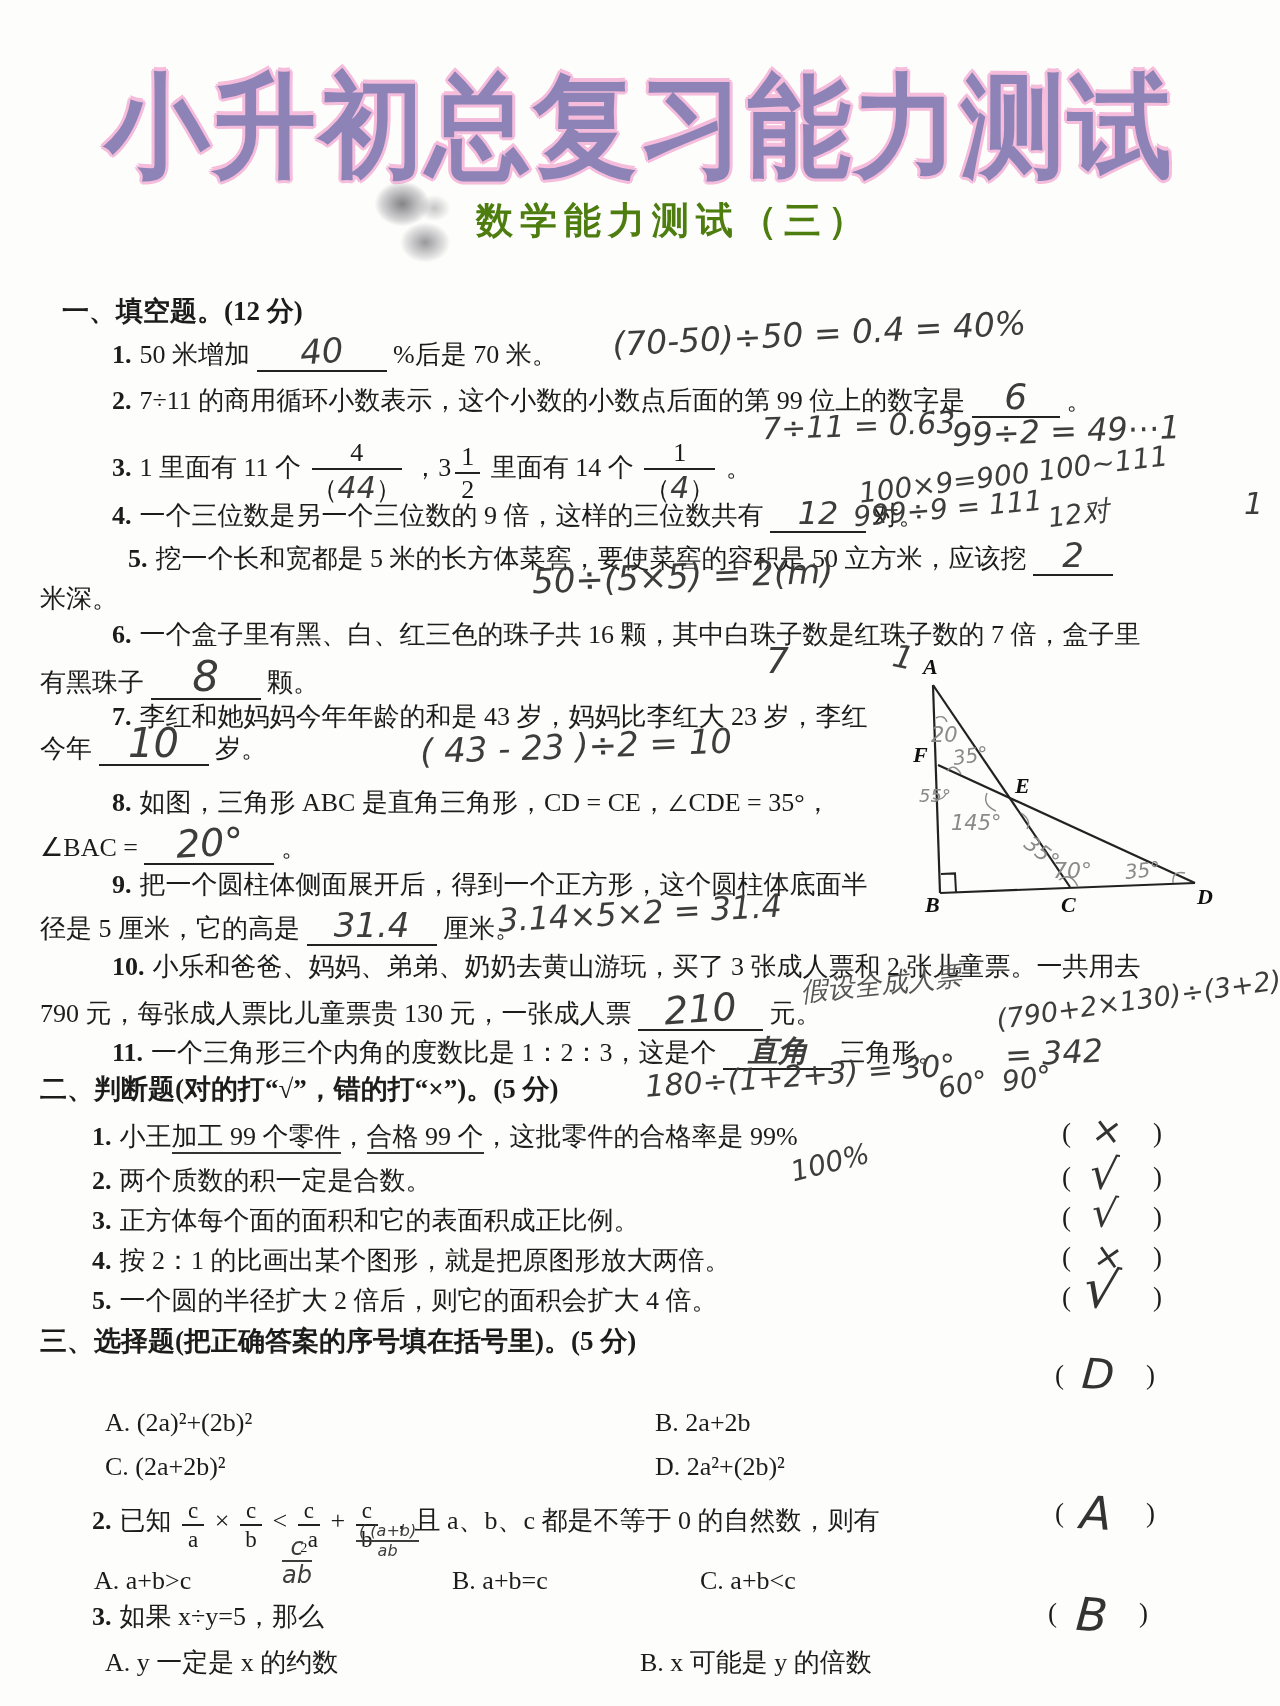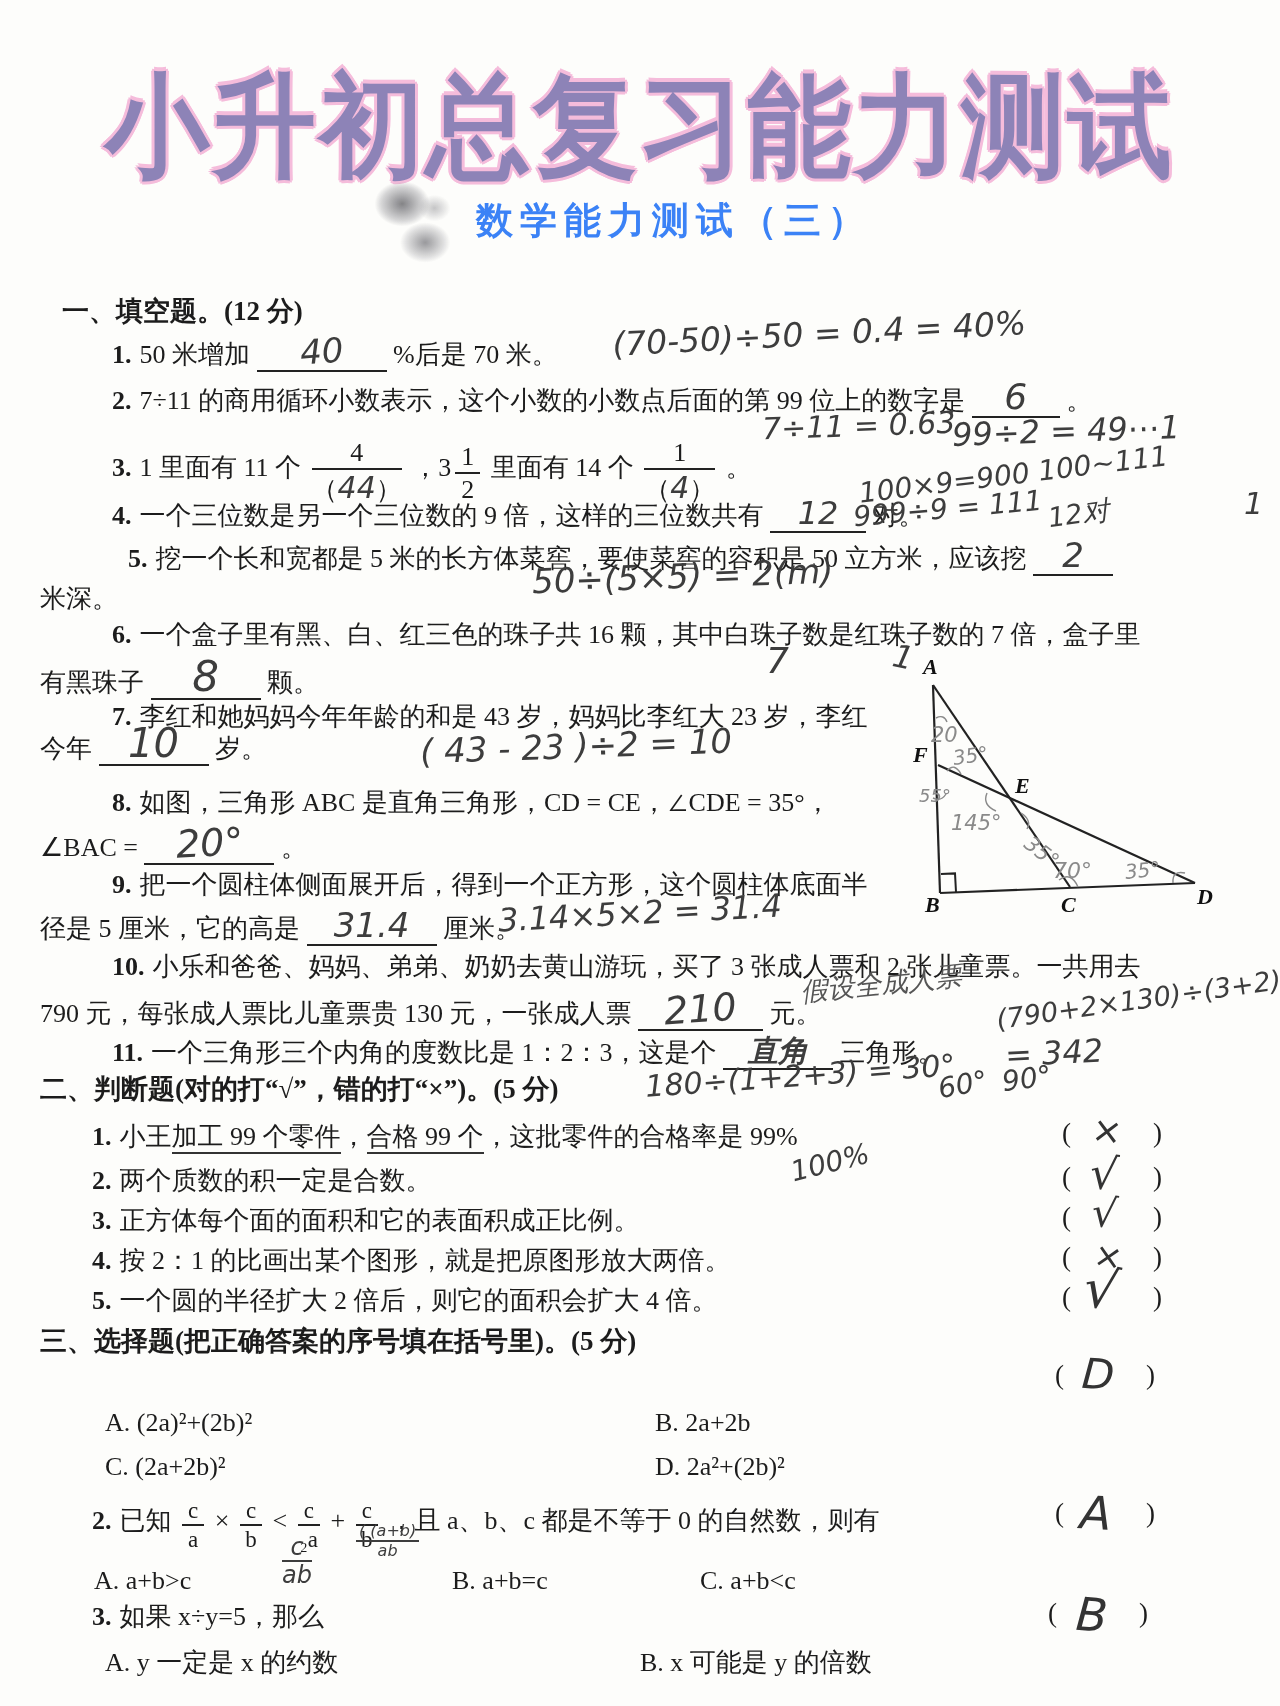--- a/index.html
+++ b/index.html
@@ -15,21 +15,21 @@
          font-family:"Liberation Sans",sans-serif;font-weight:bold;font-size:104px;letter-spacing:3px;
          color:#8d83b7;transform:scaleY(1.08);
          text-shadow:3px 0 #f5bcdb,-3px 0 #f5bcdb,0 3px #f5bcdb,0 -3px #f5bcdb,
                      2px 2px #f5bcdb,-2px -2px #f5bcdb,2px -2px #f5bcdb,-2px 2px #f5bcdb;}
   .subtitle-row{position:absolute;left:370px;top:178px;display:flex;align-items:center;}
   .stamp{width:92px;height:86px;position:relative;margin-right:14px;
          background:radial-gradient(ellipse 40% 35% at 35% 30%,rgba(90,90,95,.75),rgba(150,150,155,.4) 55%,transparent 75%),
                     radial-gradient(ellipse 35% 30% at 60% 75%,rgba(110,110,115,.7),rgba(160,160,165,.35) 55%,transparent 78%),
                     radial-gradient(ellipse 25% 22% at 70% 35%,rgba(140,140,145,.5),transparent 70%);
          filter:blur(.6px);}
-  .subtitle{font-family:"Liberation Sans",sans-serif;font-weight:bold;font-size:37px;letter-spacing:7px;color:#3b82f6;}
+  .subtitle{font-family:"Liberation Sans",sans-serif;font-weight:bold;font-size:37px;letter-spacing:7px;color:#4d7c0f;}
   .fr{display:inline-block;text-align:center;vertical-align:-22px;margin:0 4px;}
   .fr .n{display:block;padding:0 6px;border-bottom:2px solid #222;line-height:1.15;}
   .fr .d{display:block;line-height:1.2;}
   .hwfr{display:inline-block;text-align:center;vertical-align:middle;}
   .hwfr .n{display:block;border-bottom:2px solid #3d3d3d;line-height:1.1;padding:0 3px;}
   .hwfr .d{display:block;line-height:1.1;}
   .markbox{position:absolute;width:100px;display:flex;justify-content:space-between;font-size:27px;}
   .markhw{position:absolute;font-family:"DejaVu Sans",sans-serif;font-style:italic;color:#333;}
   .u{border-bottom:2px solid #333;padding-bottom:1px;}
   svg text{font-family:"Liberation Serif",serif;}

